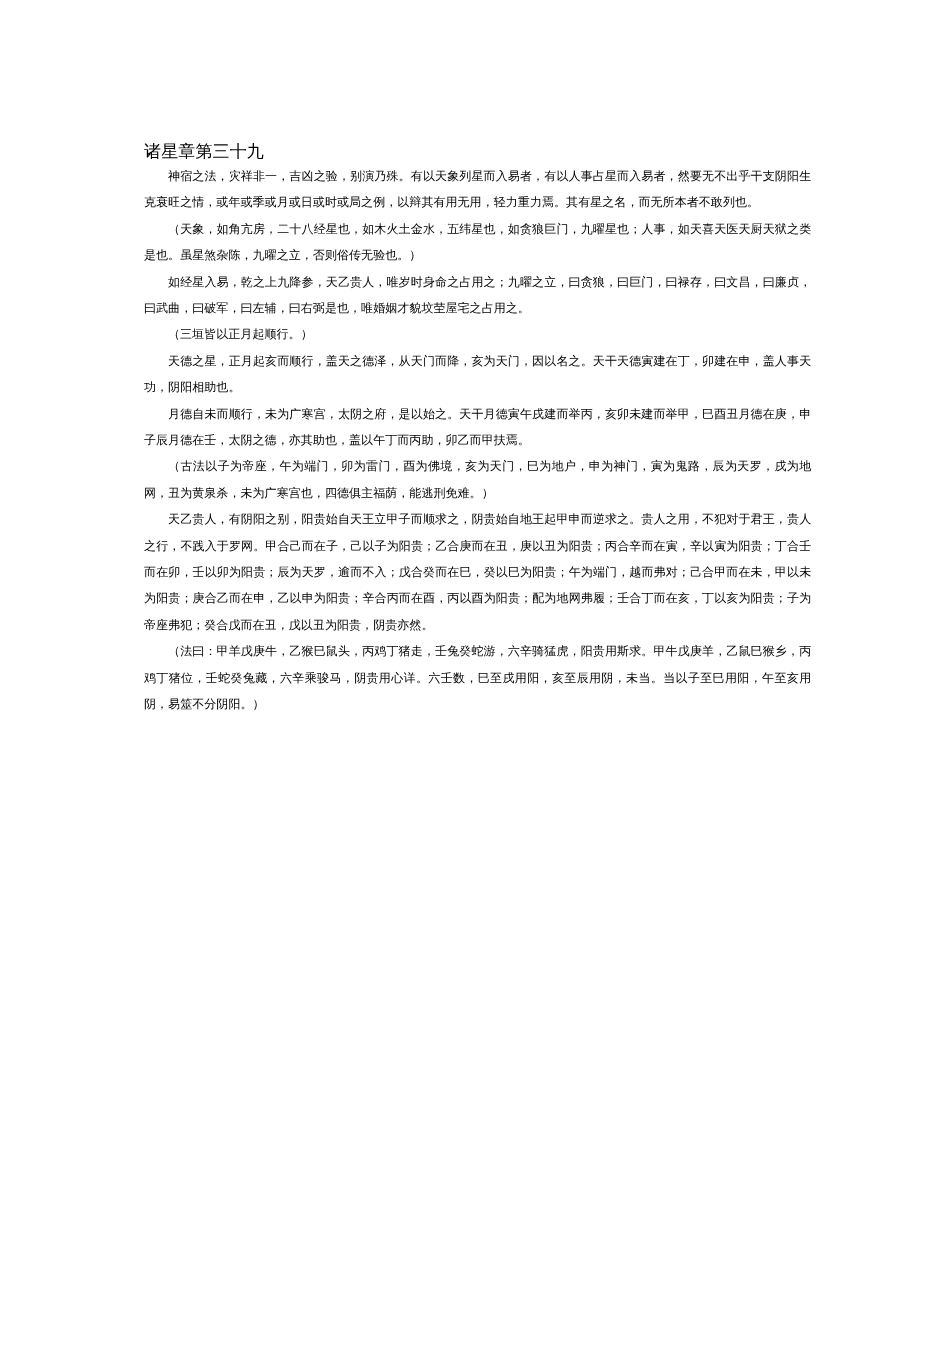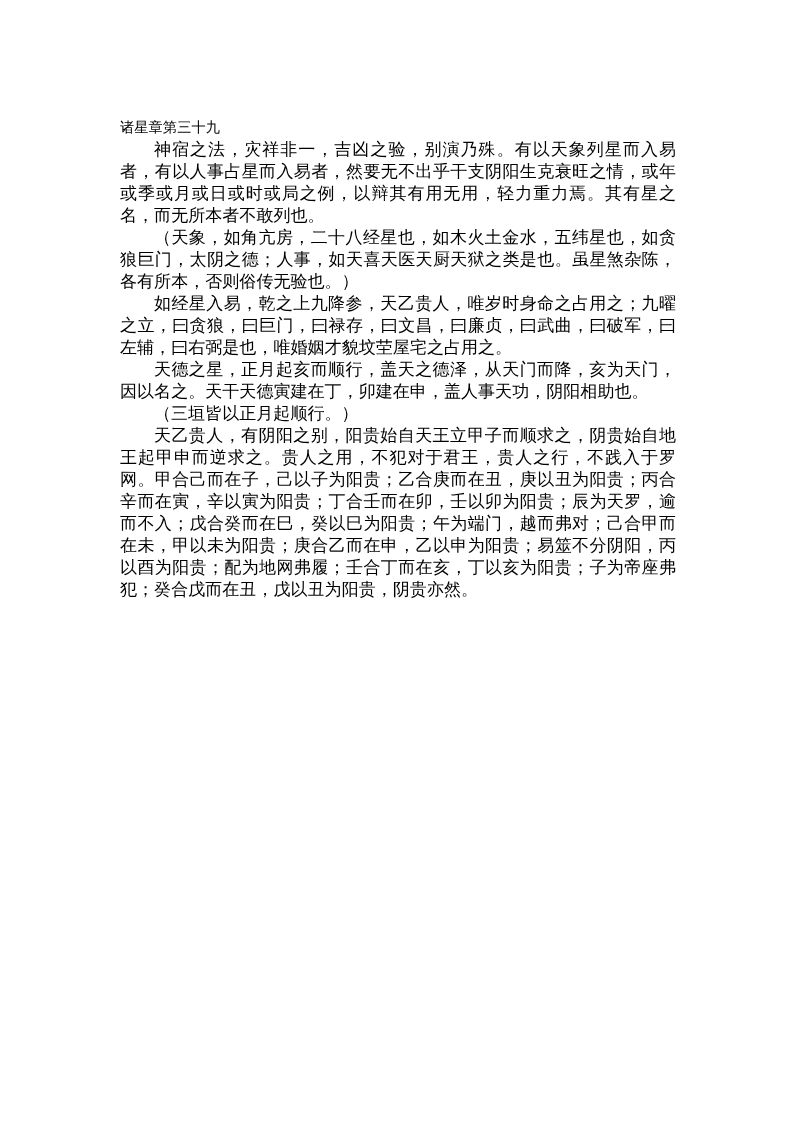--- a/index.html
+++ b/index.html
@@ -30,40 +30,44 @@
   }
   .doc-title {
     font-size: 14.2px;
     line-height: 22px;
     margin: 0 0 0 0;
     text-align: left;
     letter-spacing: 0.1px;
     font-weight: normal;
   }
   p.para {
-    font-size: 17px;
+    font-size: 10px;
     line-height: 22px;
     margin: 0;
     text-align: justify;
     text-justify: inter-character;
     text-align-last: left;
     text-indent: 2em;
     letter-spacing: 0.05px;
     word-break: break-all;
+    font-family: Liberation Mono, monospace;
   }
 </style>
 </head>
 <body>
 
 <div class="page">
   <div class="text-column">
 
     <div class="doc-title">诸星章第三十九</div>
 
     <p class="para">神宿之法，灾祥非一，吉凶之验，别演乃殊。有以天象列星而入易者，有以人事占星而入易者，然要无不出乎干支阴阳生克衰旺之情，或年或季或月或日或时或局之例，以辩其有用无用，轻力重力焉。其有星之名，而无所本者不敢列也。</p>
-    <p class="para">（天象，如角亢房，二十八经星也，如木火土金水，五纬星也，如贪狼巨门，太阴之德；人事，如天喜天医天厨天狱之类是也。虽星煞杂陈，各有所本，否则俗传无验也。）</p>
+    <p class="para">（天象，如角亢房，二十八经星也，如木火土金水，五纬星也，如贪狼巨门，九曜星也；人事，如天喜天医天厨天狱之类是也。虽星煞杂陈，九曜之立，否则俗传无验也。）</p>
     <p class="para">如经星入易，乾之上九降参，天乙贵人，唯岁时身命之占用之；九曜之立，曰贪狼，曰巨门，曰禄存，曰文昌，曰廉贞，曰武曲，曰破军，曰左辅，曰右弼是也，唯婚姻才貌坟茔屋宅之占用之。</p>
+    <p class="para">（三垣皆以正月起顺行。）</p>
     <p class="para">天德之星，正月起亥而顺行，盖天之德泽，从天门而降，亥为天门，因以名之。天干天德寅建在丁，卯建在申，盖人事天功，阴阳相助也。</p>
-    <p class="para">（三垣皆以正月起顺行。）</p>
-    <p class="para">天乙贵人，有阴阳之别，阳贵始自天王立甲子而顺求之，阴贵始自地王起甲申而逆求之。贵人之用，不犯对于君王，贵人之行，不践入于罗网。甲合己而在子，己以子为阳贵；乙合庚而在丑，庚以丑为阳贵；丙合辛而在寅，辛以寅为阳贵；丁合壬而在卯，壬以卯为阳贵；辰为天罗，逾而不入；戊合癸而在巳，癸以巳为阳贵；午为端门，越而弗对；己合甲而在未，甲以未为阳贵；庚合乙而在申，乙以申为阳贵；易筮不分阴阳，丙以酉为阳贵；配为地网弗履；壬合丁而在亥，丁以亥为阳贵；子为帝座弗犯；癸合戊而在丑，戊以丑为阳贵，阴贵亦然。</p>
+    <p class="para">月德自未而顺行，未为广寒宫，太阴之府，是以始之。天干月德寅午戌建而举丙，亥卯未建而举甲，巳酉丑月德在庚，申子辰月德在壬，太阴之德，亦其助也，盖以午丁而丙助，卯乙而甲扶焉。</p>
+    <p class="para">（古法以子为帝座，午为端门，卯为雷门，酉为佛境，亥为天门，巳为地户，申为神门，寅为鬼路，辰为天罗，戌为地网，丑为黄泉杀，未为广寒宫也，四德俱主福荫，能逃刑免难。）</p>
+    <p class="para">天乙贵人，有阴阳之别，阳贵始自天王立甲子而顺求之，阴贵始自地王起甲申而逆求之。贵人之用，不犯对于君王，贵人之行，不践入于罗网。甲合己而在子，己以子为阳贵；乙合庚而在丑，庚以丑为阳贵；丙合辛而在寅，辛以寅为阳贵；丁合壬而在卯，壬以卯为阳贵；辰为天罗，逾而不入；戊合癸而在巳，癸以巳为阳贵；午为端门，越而弗对；己合甲而在未，甲以未为阳贵；庚合乙而在申，乙以申为阳贵；辛合丙而在酉，丙以酉为阳贵；配为地网弗履；壬合丁而在亥，丁以亥为阳贵；子为帝座弗犯；癸合戊而在丑，戊以丑为阳贵，阴贵亦然。</p>
+    <p class="para">（法曰：甲羊戊庚牛，乙猴巳鼠头，丙鸡丁猪走，壬兔癸蛇游，六辛骑猛虎，阳贵用斯求。甲牛戊庚羊，乙鼠巳猴乡，丙鸡丁猪位，壬蛇癸兔藏，六辛乘骏马，阴贵用心详。六壬数，巳至戌用阳，亥至辰用阴，未当。当以子至巳用阳，午至亥用阴，易筮不分阴阳。）</p>
 
   </div>
 </div>
 
 </body></html>

